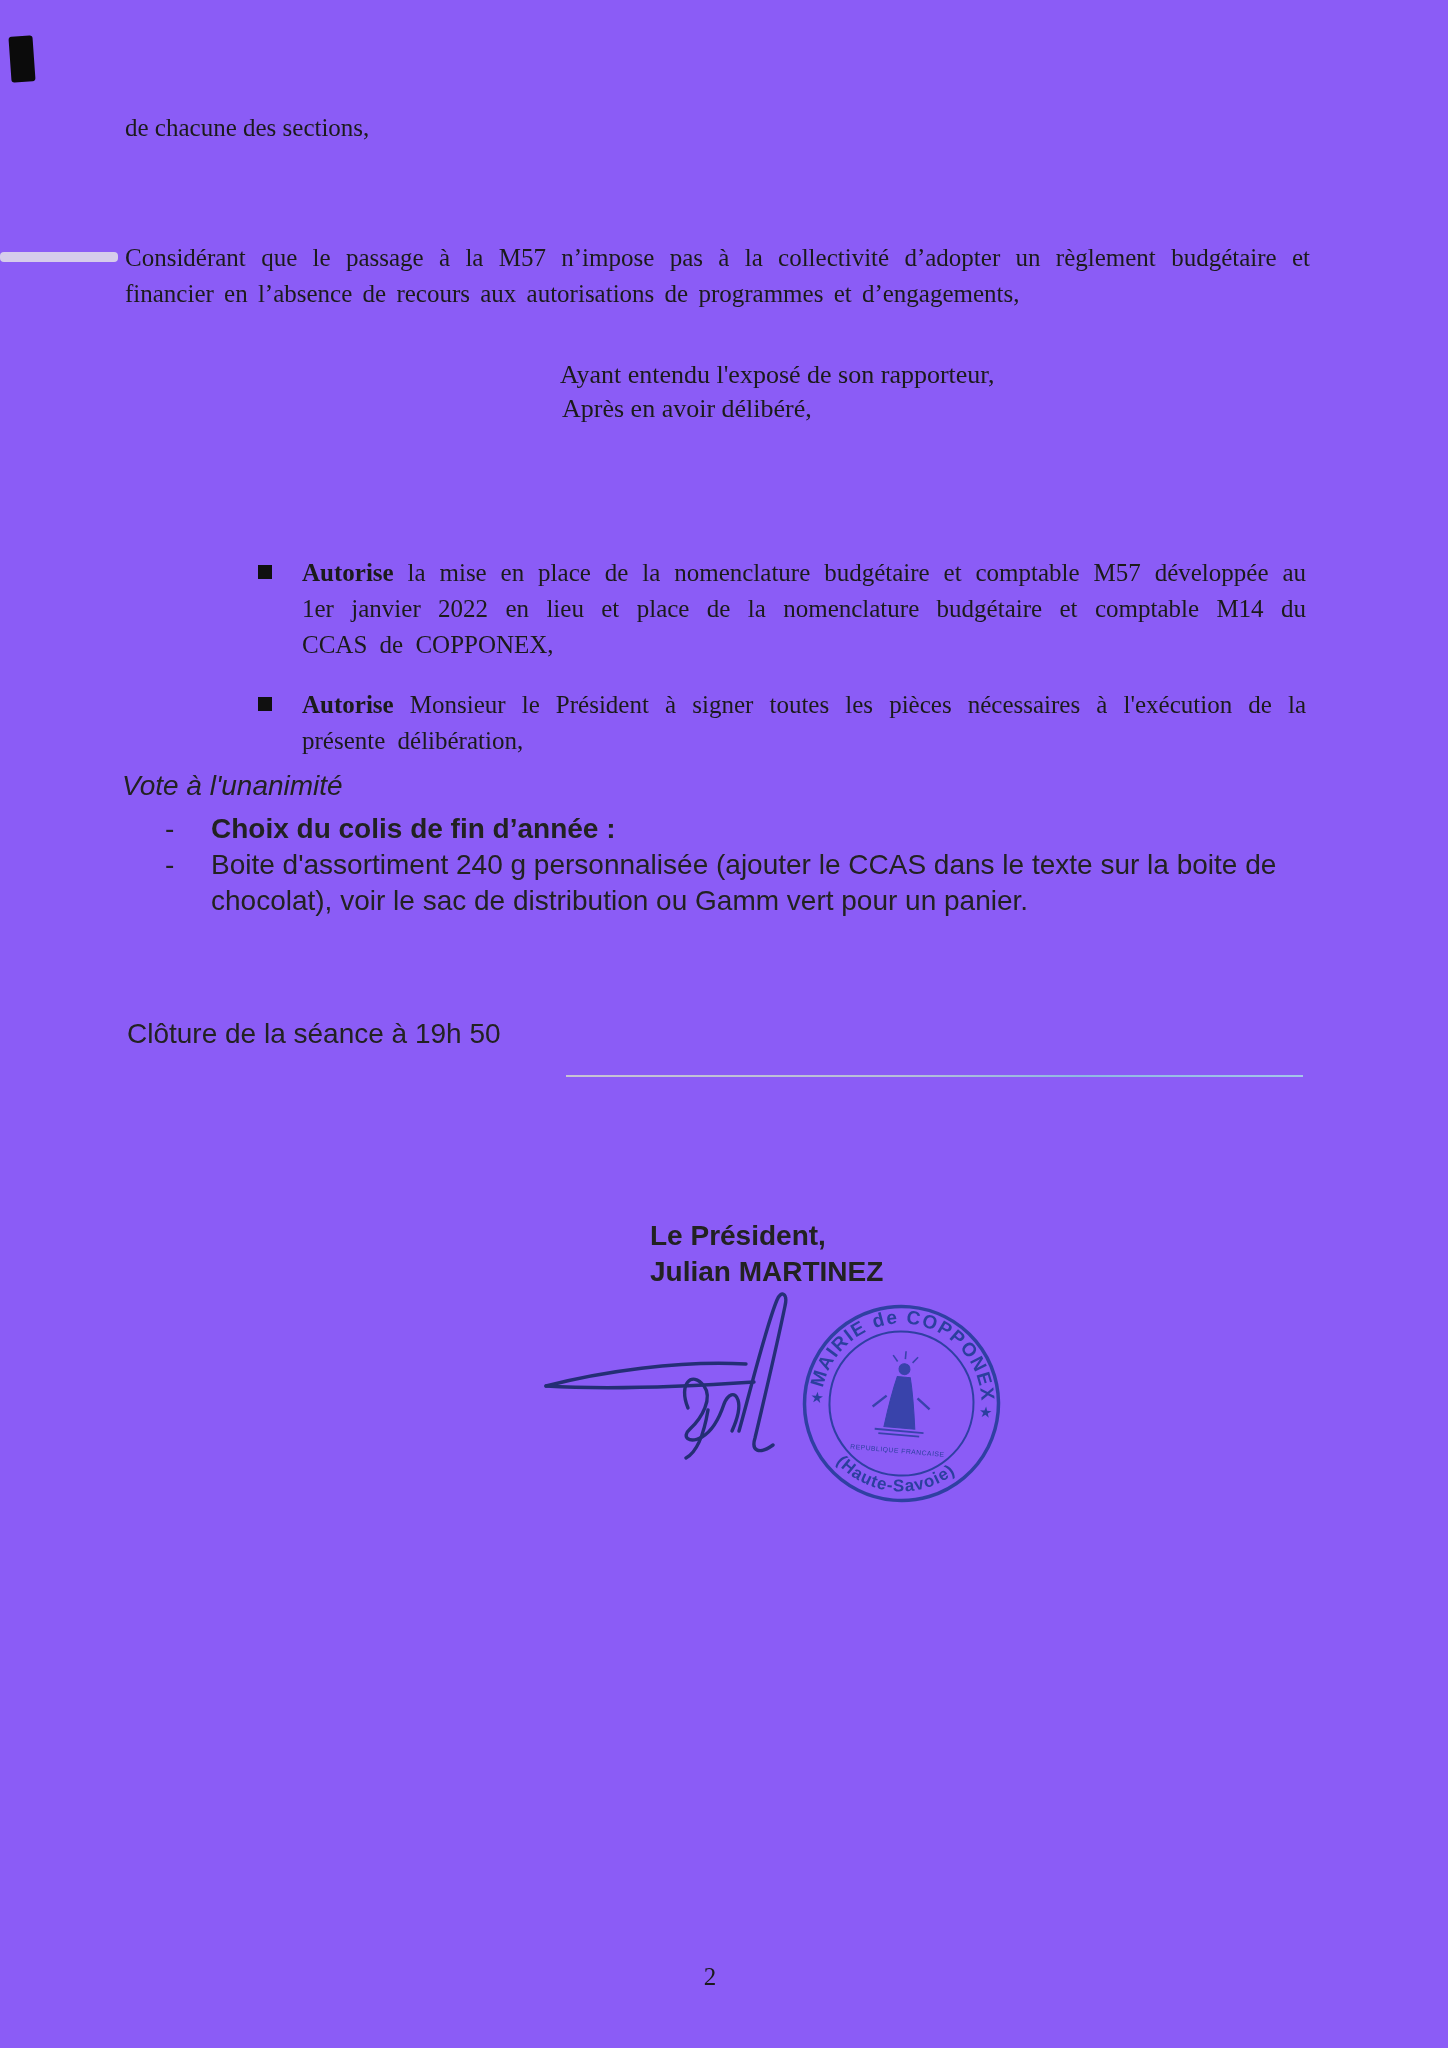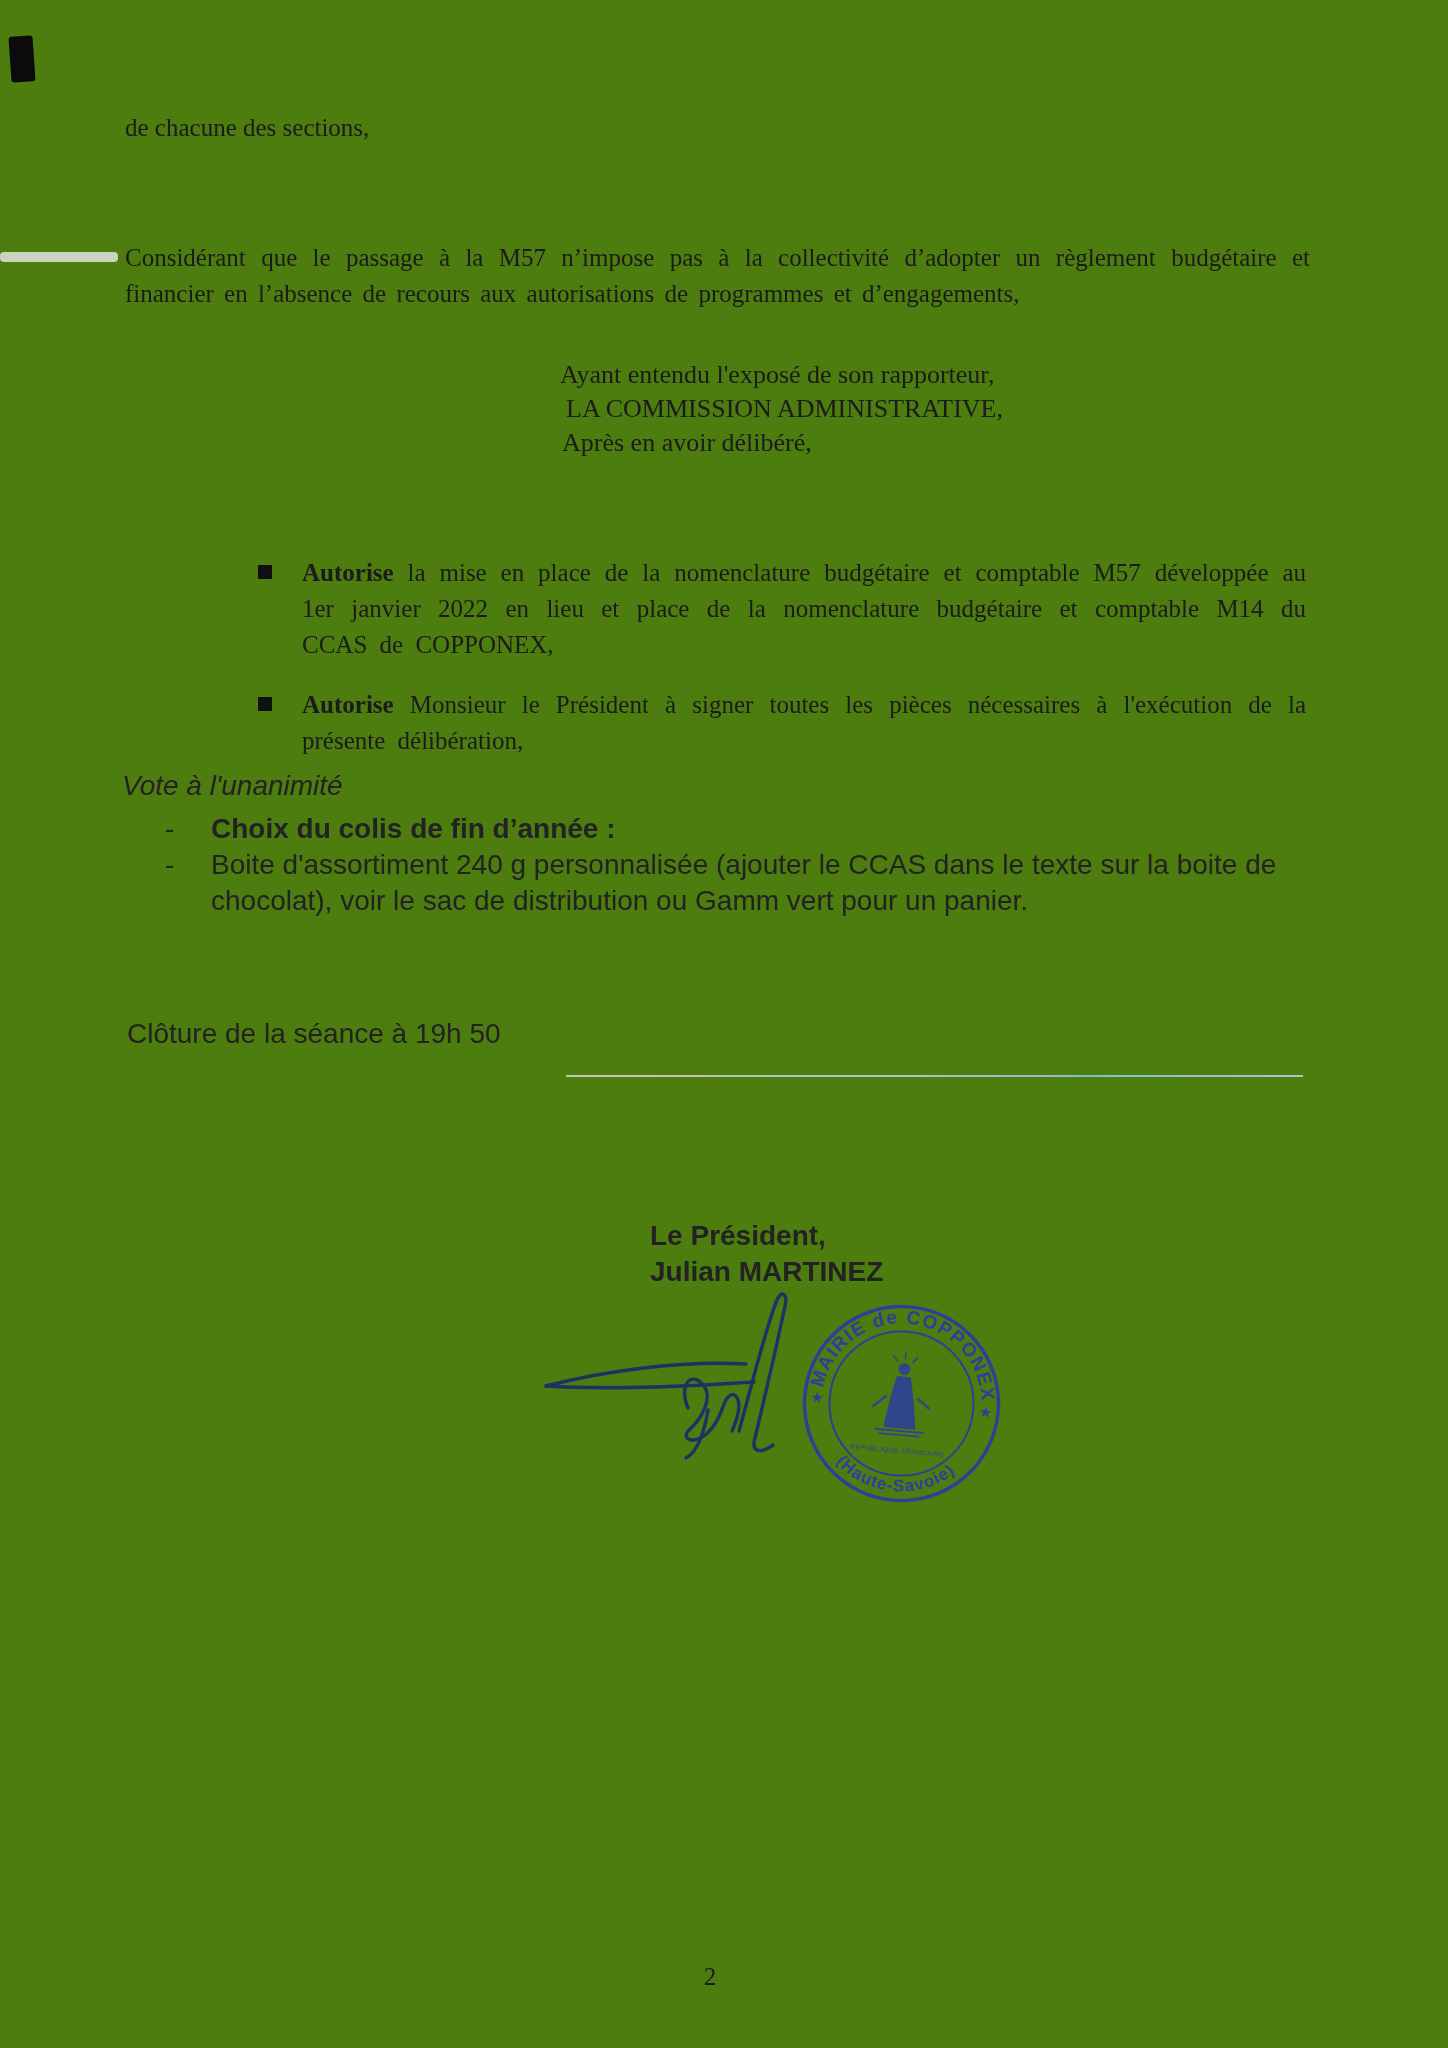--- a/index.html
+++ b/index.html
@@ -1,21 +1,21 @@
 <!DOCTYPE html>
 <html><head>
 <meta charset="utf-8">
 <style>
   * { box-sizing: border-box; }
   html, body { margin: 0; padding: 0; background: #ffffff; }
   .page {
     position: relative;
     width: 1448px;
     height: 2048px;
-    background: #4d7c0f;
+    background: #8b5cf6;
     overflow: hidden;
     color: #1b1b1b;
     font-family: "Liberation Serif", serif;
   }
   .abs { position: absolute; }
   .serif { font-family: "Liberation Serif", serif; font-size: 25px; line-height: 36px; }
   .sans  { font-family: "Liberation Sans", sans-serif; font-size: 28px; line-height: 36px; color: #222; }
   .b { font-weight: bold; }
   .just { text-align: justify; }
   .bullet-row { display: flex; align-items: flex-start; margin-top: 31px; }
@@ -51,21 +51,20 @@
   <div class="abs artifact-blob" style="left:10px; top:36px; width:24px; height:46px;"></div>
   <div class="abs artifact-streak" style="left:0; top:252px; width:118px; height:10px;"></div>
 
   <div class="abs serif" style="left:125px; top:110px; width:1190px;">de chacune des sections,</div>
 
 
   <div class="abs serif just" style="left:125px; top:240px; width:1185px; word-spacing:4px;">Considérant que le passage à la M57 n’impose pas à la collectivité d’adopter un règlement budgétaire et financier en l’absence de recours aux autorisations de programmes et d’engagements,</div>
 
   <div class="abs serif" style="left:560px; top:358px; width:720px; line-height:34px; font-size:26px;">
     <div>Ayant entendu l'exposé de son rapporteur,</div>
-    <div style="padding-left:6px;">LA COMMISSION ADMINISTRATIVE,</div>
     <div style="padding-left:2px;">Après en avoir délibéré,</div>
   </div>
 
   <div class="abs bullet-row" style="left:258px; top:524px; width:1048px;">
     <span class="bullet-square"></span>
     <span class="serif just" style="word-spacing:6px;"><span class="b">Autorise</span><span> la mise en place de la nomenclature budgétaire et comptable M57 développée au 1er janvier 2022 en lieu et place de la nomenclature budgétaire et comptable M14 du CCAS de COPPONEX,</span></span>
   </div>
 
   <div class="abs bullet-row" style="left:258px; top:656px; width:1048px;">
     <span class="bullet-square"></span>

